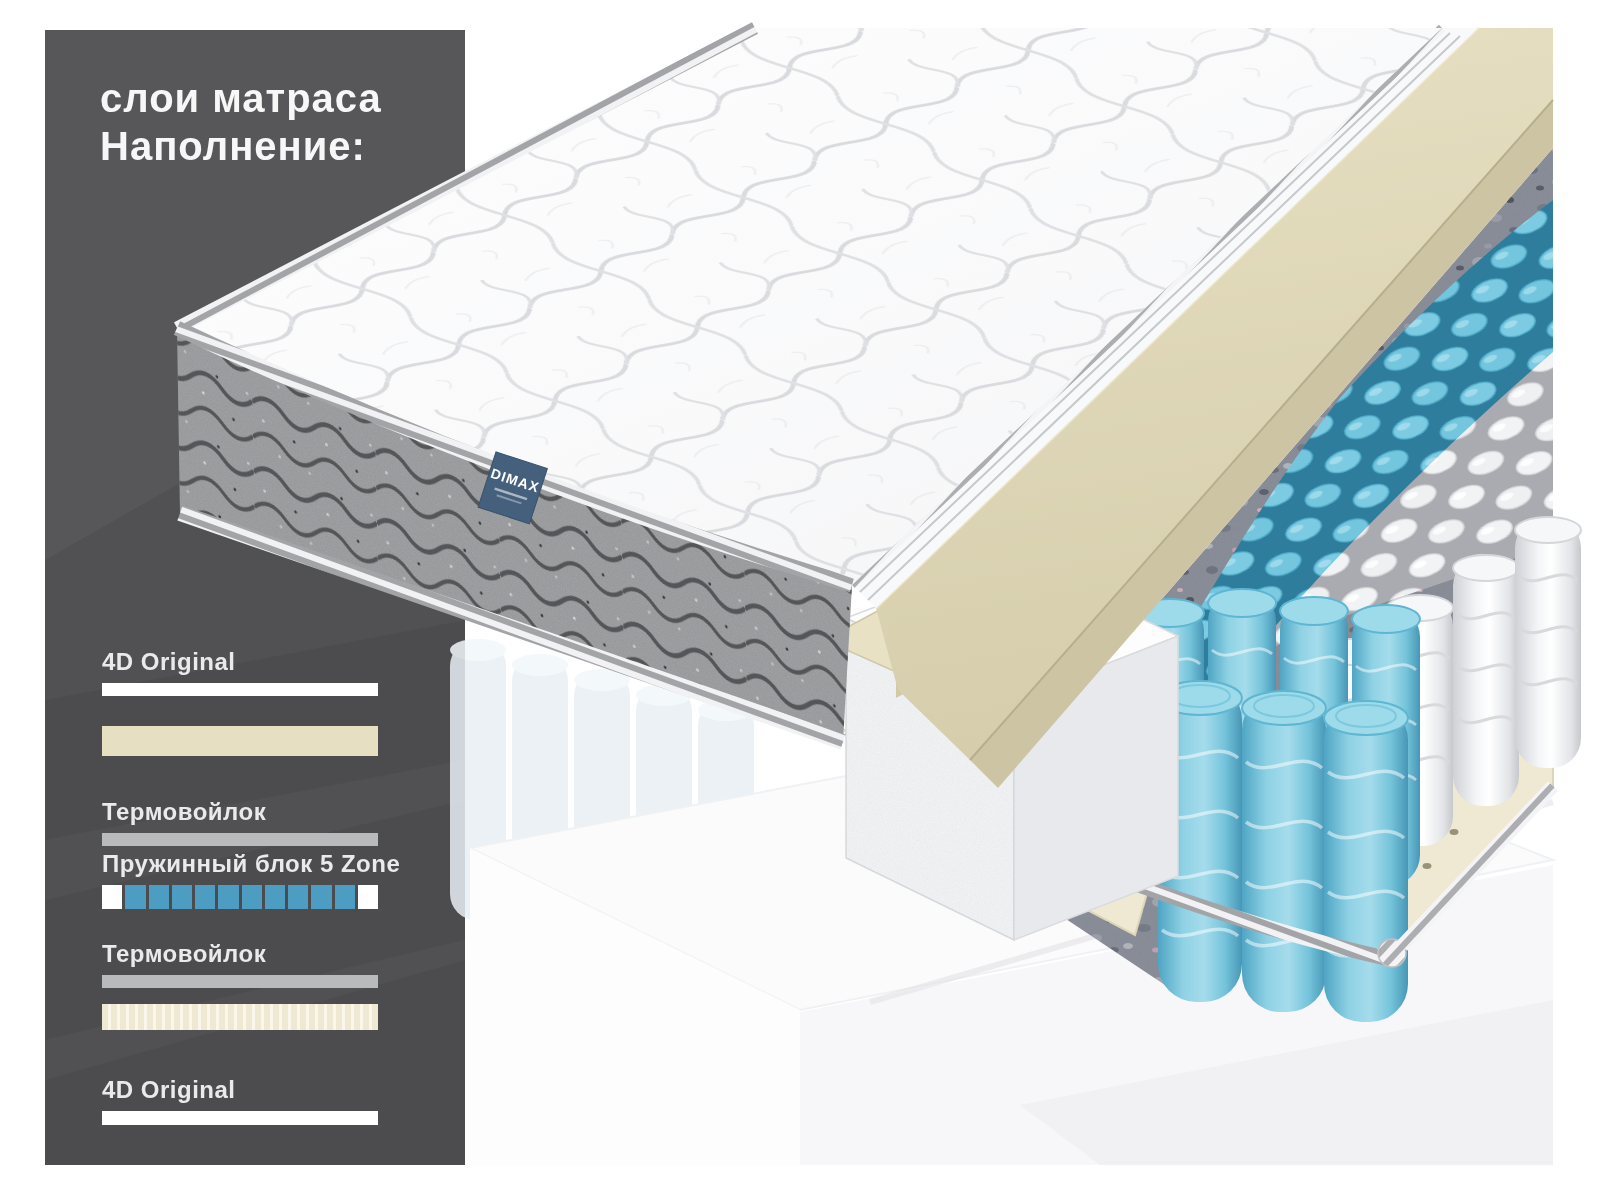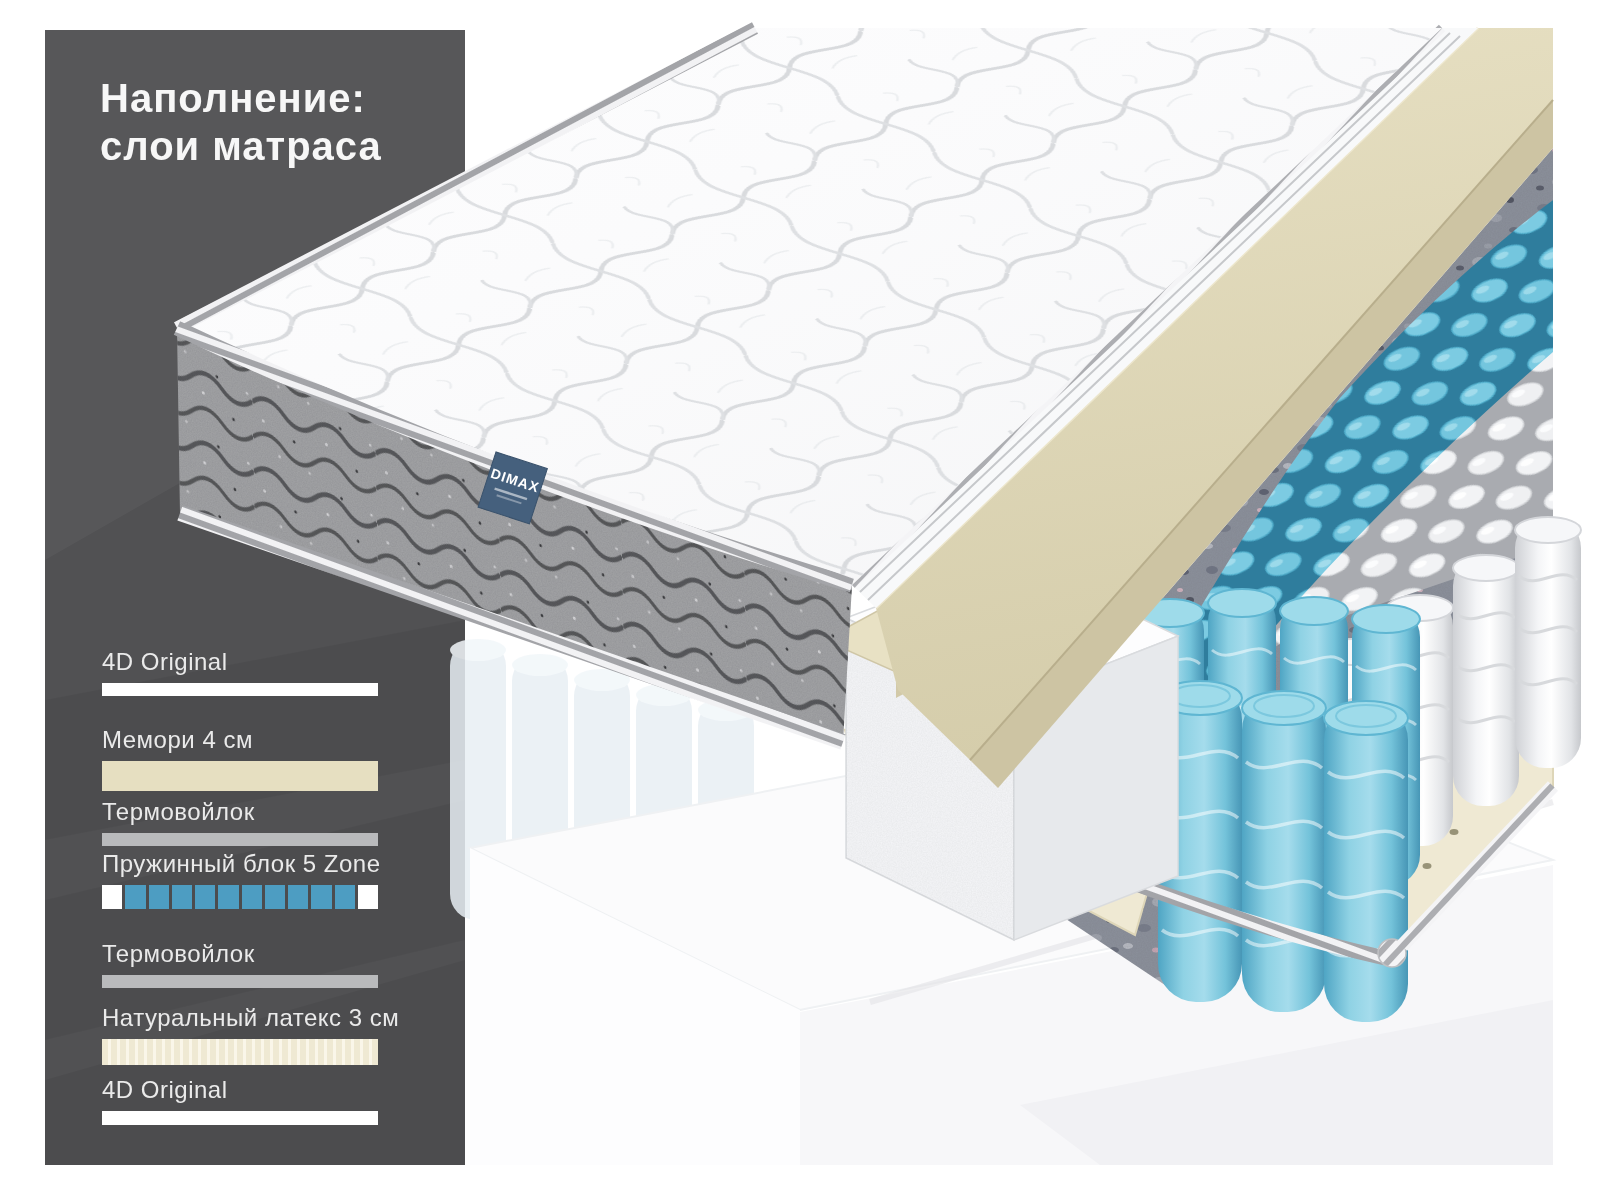--- a/index.html
+++ b/index.html
@@ -7,21 +7,21 @@
         font-family:"Liberation Sans", sans-serif;}
   #art{position:absolute;left:0;top:0;width:1600px;height:1200px;}
 
   
   #title{position:absolute;left:100px;top:74px;color:#f7f7f7;font-size:40px;font-weight:700;
          line-height:1.2;letter-spacing:1px;}
 
   
   #legend{position:absolute;left:102px;top:640px;width:276px;}
   .leg-item{position:absolute;left:0;width:276px;}
-  .leg-label{color:#eaeaea;font-size:24px;font-weight:400;letter-spacing:.5px;margin-bottom:7px;
+  .leg-label{color:#eaeaea;font-size:24px;font-weight:700;letter-spacing:.5px;margin-bottom:7px;
              white-space:nowrap;}
   .leg-bar{width:276px;}
   .sw-white{background:#ffffff;}
   .sw-memory{background:#e6dfc1;}
   .sw-gray{background:#b9babc;}
   .sw-latex{background:repeating-linear-gradient(90deg,#efe9d3 0 6px,#faf6e9 6px 9px);}
   .sw-springs{display:flex;gap:3px;background:transparent;}
   .sw-springs span{flex:1 1 auto;height:100%;display:block;}
   #li0{top:8px}  #li1{top:86px}  #li2{top:158px}  #li3{top:210px}
   #li4{top:300px} #li5{top:364px} #li6{top:436px}
@@ -279,31 +279,30 @@
     <g transform="translate(496,452) rotate(18)">
       <rect x="0" y="0" width="54" height="58" fill="#45607d" stroke="#3a526c" stroke-width="1"></rect>
       <text id="brandText" x="27" y="26" text-anchor="middle" font-family="Liberation Sans, sans-serif" font-size="14" font-weight="700" letter-spacing="1" fill="#ffffff">DIMAX</text>
       <rect x="10" y="34" width="34" height="2.5" fill="#ffffff" opacity="0.55"></rect>
       <rect x="14" y="40" width="26" height="2" fill="#ffffff" opacity="0.35"></rect>
     </g>
   </g>
 </svg>
 
 <div id="title">
+  <div>слои матраса</div>
   <div>Наполнение:</div>
-  <div>слои матраса</div>
 </div>
 
 <div id="legend">
   <div class="leg-item" id="li0">
     <div class="leg-label">4D Original</div>
     <div class="leg-bar sw-white" style="height: 13px;"></div>
   </div>
   <div class="leg-item" id="li1">
-    <div class="leg-label">Мемори 4 см</div>
     <div class="leg-bar sw-memory" style="height: 30px;"></div>
   </div>
   <div class="leg-item" id="li2">
     <div class="leg-label">Термовойлок</div>
     <div class="leg-bar sw-gray" style="height: 13px;"></div>
   </div>
   <div class="leg-item" id="li3">
     <div class="leg-label">Пружинный блок 5 Zone</div>
     <div class="leg-bar sw-springs" style="height: 24px;">
           <span style="background: rgb(255, 255, 255);"></span>
@@ -318,21 +317,20 @@
           <span style="background: rgb(77, 157, 194);"></span>
           <span style="background: rgb(77, 157, 194);"></span>
           <span style="background: rgb(255, 255, 255);"></span>
         </div>
   </div>
   <div class="leg-item" id="li4">
     <div class="leg-label">Термовойлок</div>
     <div class="leg-bar sw-gray" style="height: 13px;"></div>
   </div>
   <div class="leg-item" id="li5">
-    <div class="leg-label">Натуральный латекс 3 см</div>
     <div class="leg-bar sw-latex" style="height: 26px;"></div>
   </div>
   <div class="leg-item" id="li6">
     <div class="leg-label">4D Original</div>
     <div class="leg-bar sw-white" style="height: 14px;"></div>
   </div>
 </div>
 
 </div>
 

